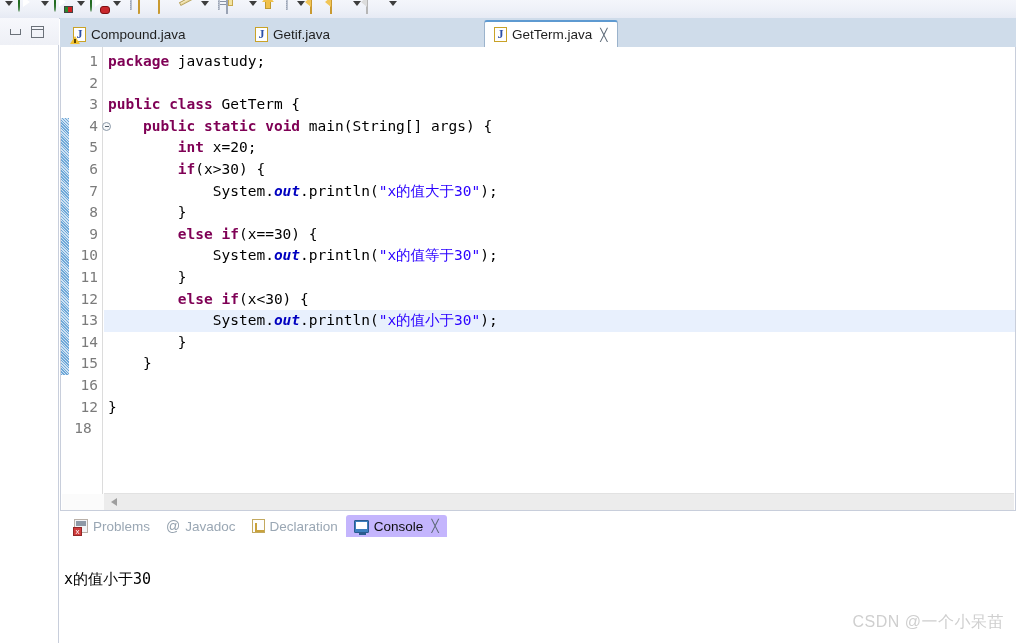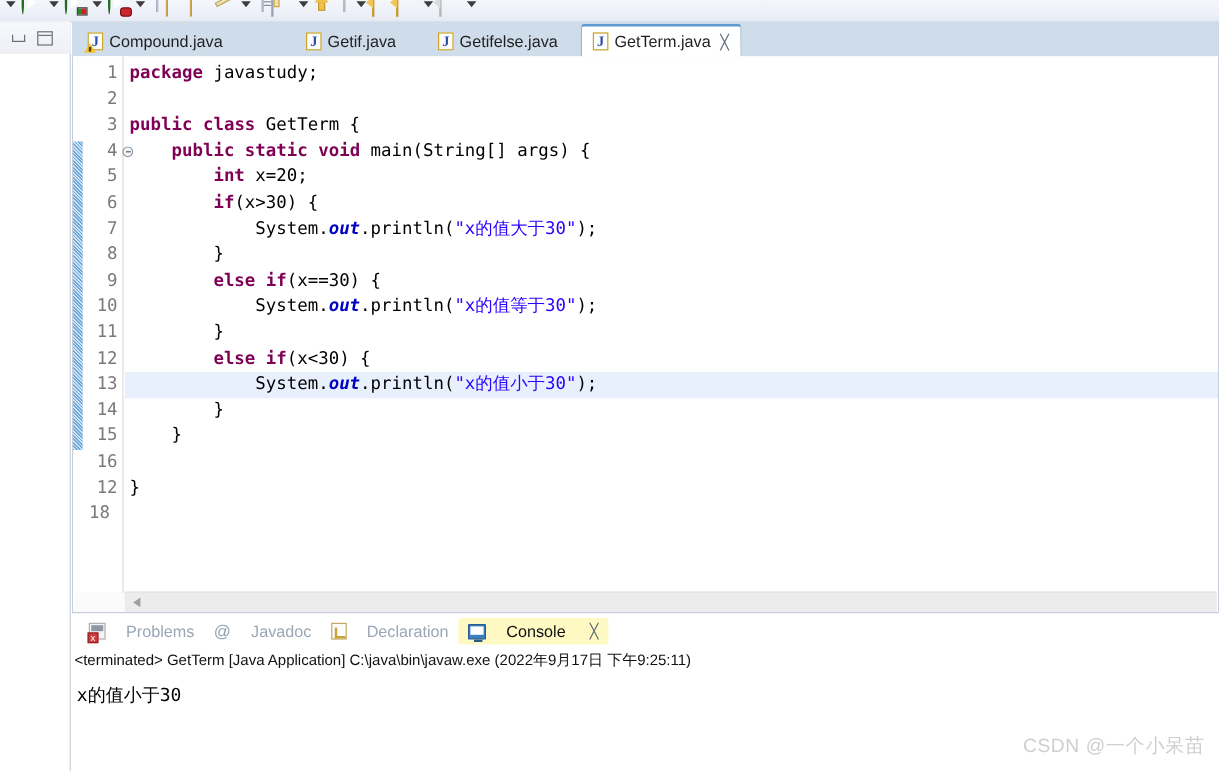--- a/index.html
+++ b/index.html
@@ -389,30 +389,30 @@
     width: 956px; height: 24px;
     background: #ffffff;
     display: flex;
     align-items: center;
     padding-left: 6px;
     box-sizing: border-box;
   }
   .ctab {
     display: flex;
     align-items: center;
-    gap: 17px;
+    gap: 5px;
     height: 22px;
     padding: 0 8px;
     font-size: 13.5px;
     color: #9aa7b4;
     white-space: nowrap;
   }
   .ctab.active {
     color: #0e0e0e;
-    background: #fef9c3;
+    background: #c4b5fd;
     border-radius: 3px 3px 0 0;
   }
   .ctab .cclose { font-size: 12px; color: #5b6876; margin-left: 3px; }
 
   .ico-problems {
     position: relative; width: 14px; height: 14px; flex: none;
     background: #f3f4f6; border: 1px solid #b9b0a8; box-sizing: border-box;
   }
   .ico-problems::before {
     content:""; position:absolute; left:1px; top:1px; right:1px; height:5px;
@@ -528,24 +528,20 @@
     <div class="tabbar" id="editor-tabbar">
         <div class="tab inactive" style="left: 4px;">
           <span class="java-ico">
             <span class="warn-badge"></span>
           </span>
           <span>Compound.java</span>
         </div>
         <div class="tab inactive" style="left: 186px; text-align: center;">
           <span class="java-ico"></span>
           <span>Getif.java</span>
-        </div>
-        <div class="tab inactive" style="left: 296px;">
-          <span class="java-ico"></span>
-          <span>Getifelse.java</span>
         </div>
         <div class="tab active" style="left: 424px;">
           <span class="java-ico"></span>
           <span>GetTerm.java</span>
           <span class="tab-close">╳</span>
         </div>
       </div>
 
     <div class="editor-body">
 
@@ -617,19 +613,18 @@
         <div class="ctab">
           <span class="ico-decl"></span>
           <span>Declaration</span>
         </div>
         <div class="ctab active">
           <span class="ico-console"></span>
           <span>Console</span>
           <span class="cclose">╳</span>
         </div>
       </div>
-    <div class="console-status">&lt;terminated&gt; GetTerm [Java Application] C:\java\bin\javaw.exe (2022年9月17日 下午9:25:11)</div>
     <div class="console-out">x的值小于30</div>
   </div>
 
   <div class="watermark">CSDN @一个小呆苗</div>
 
 </div>
 
 </body></html>

